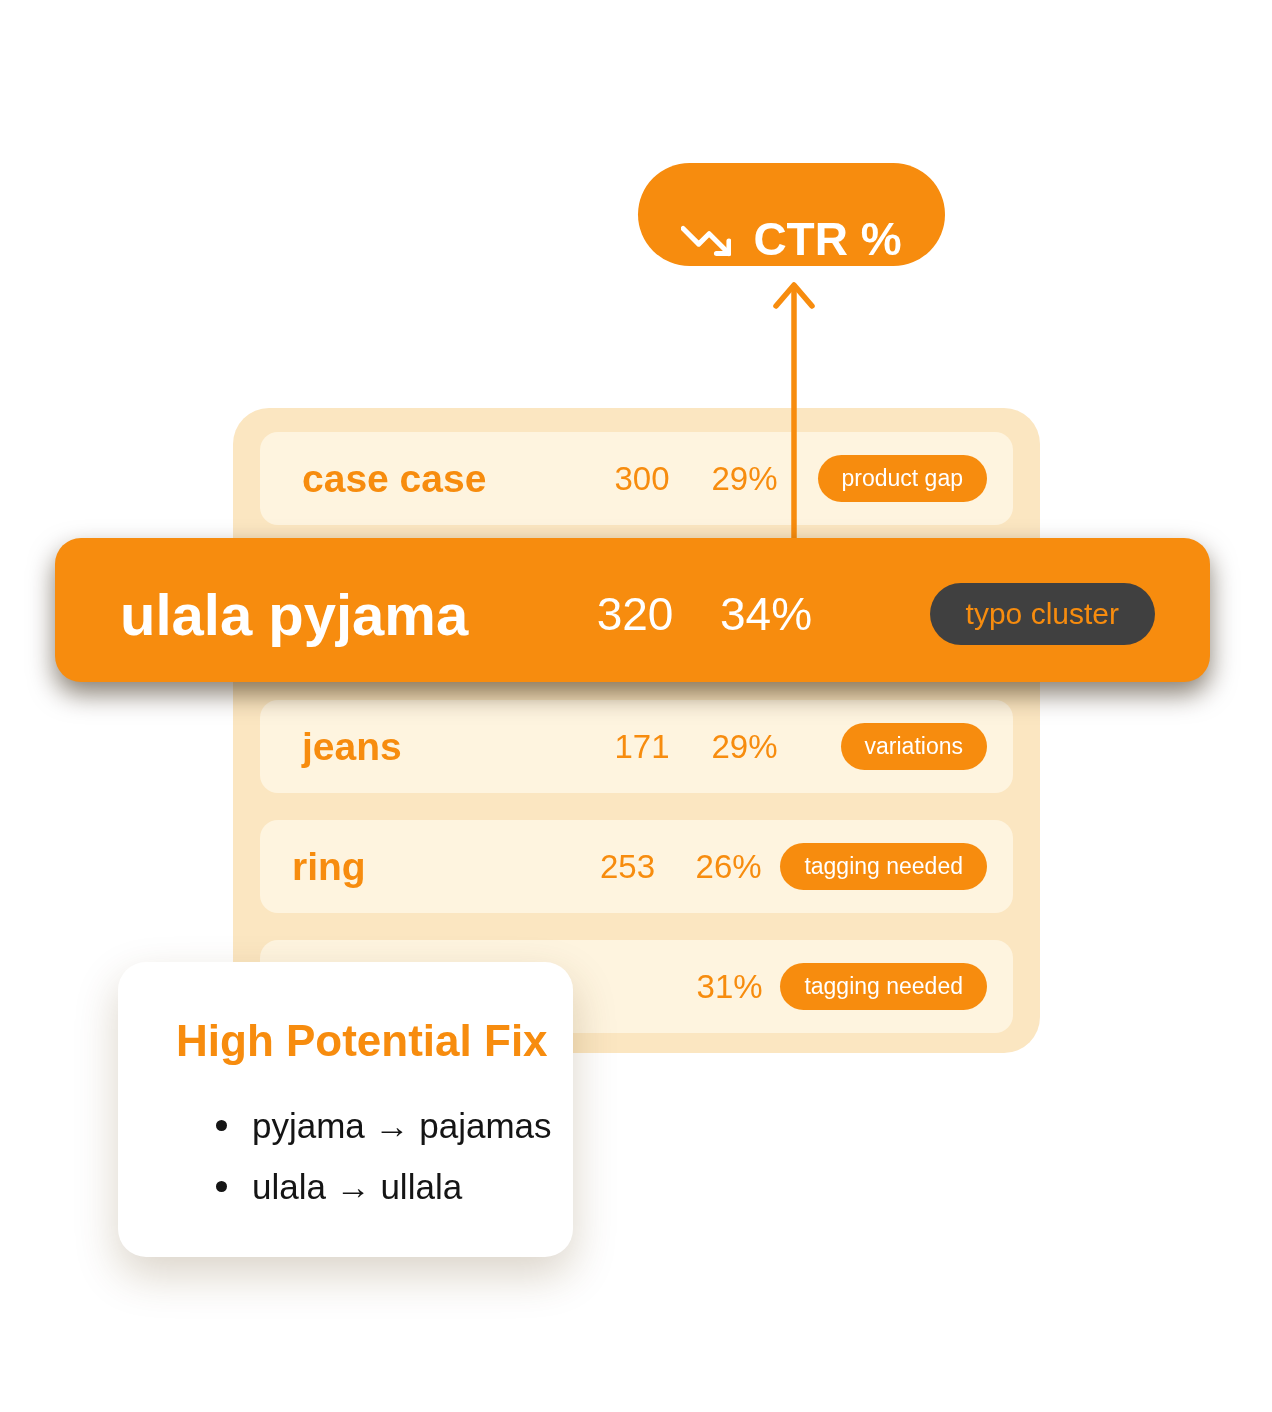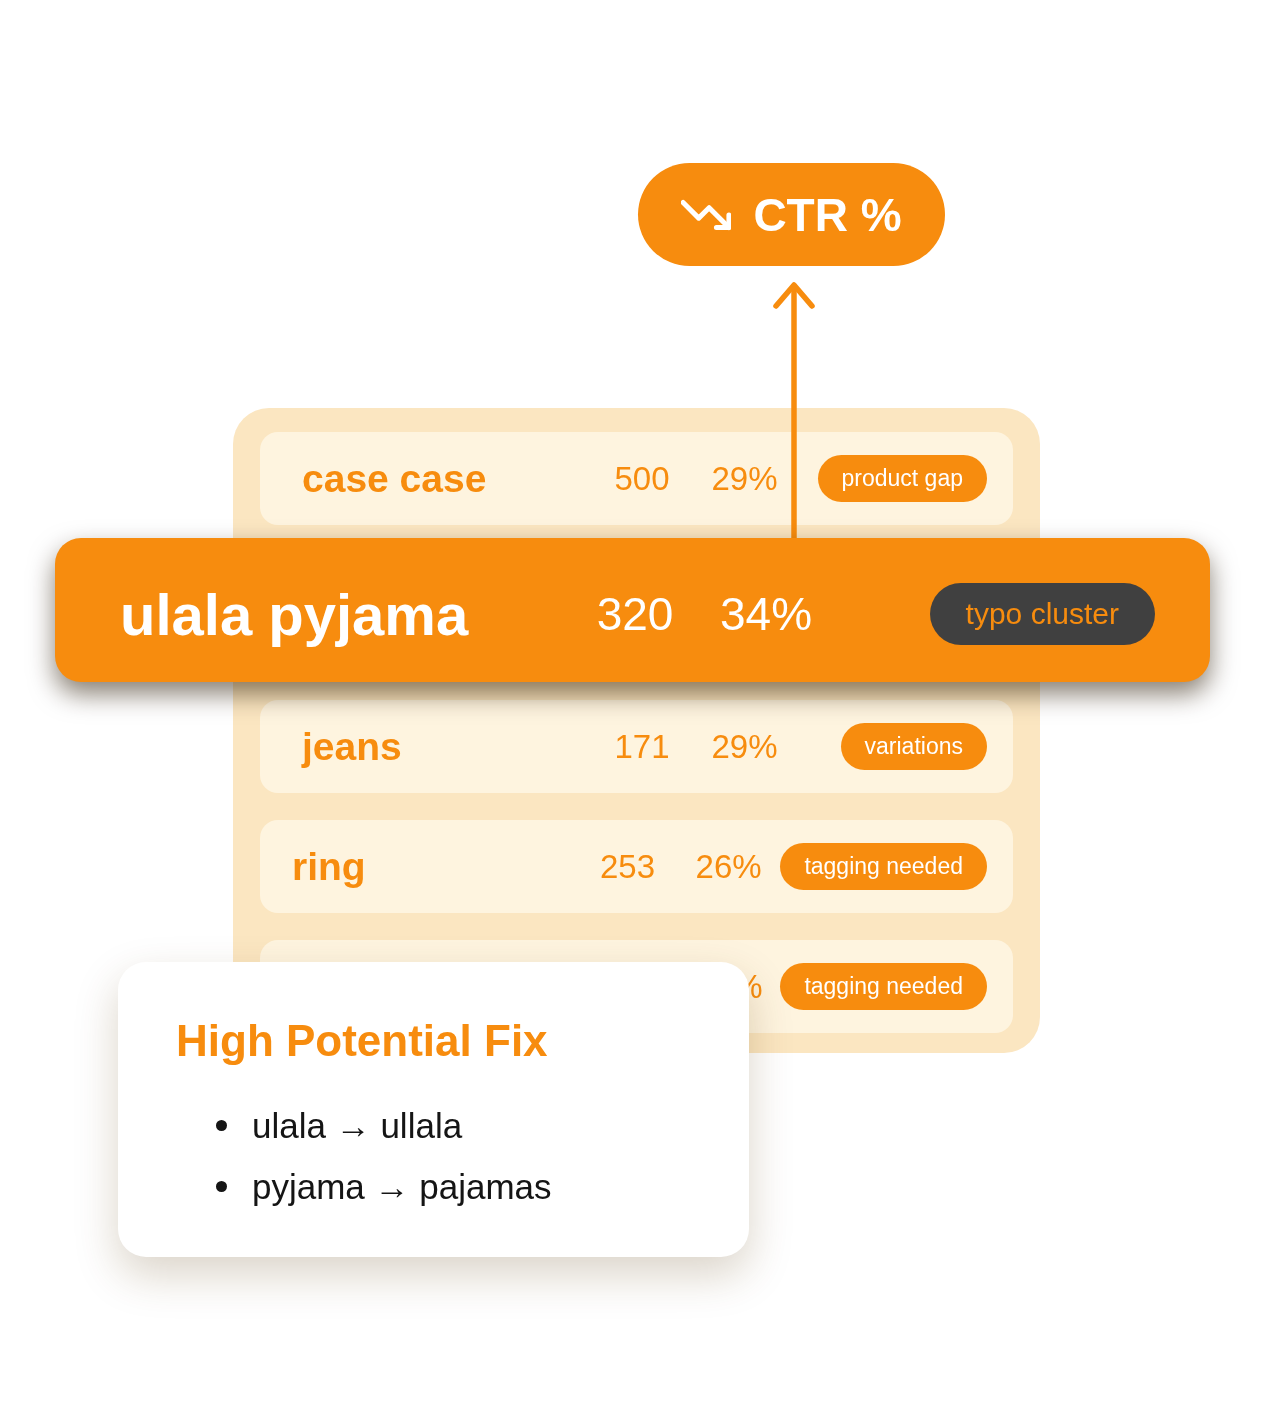--- a/index.html
+++ b/index.html
@@ -12,21 +12,21 @@
   html,body{margin:0;padding:0;background:#ffffff;}
   .canvas{
     position:relative;width:1272px;height:1412px;background:#ffffff;
     font-family:"Liberation Sans", sans-serif;overflow:hidden;
   }
 
   
   .ctr-badge{
     position:absolute;left:638px;top:163px;width:307px;height:103px;
     background:var(--orange);border-radius:60px;
-    display:flex;align-items:center;justify-content:center;gap:22px;
+    display:flex;align-items:flex-end;justify-content:center;gap:22px;
     color:#fff;font-size:46px;font-weight:600;z-index:2;
   }
   .ctr-badge .icon{display:flex;align-items:center;}
   .ctr-badge svg{width:50px;height:50px;}
 
   
   .connector{position:absolute;left:768px;top:276px;z-index:3;}
 
   
   .table{
@@ -63,21 +63,21 @@
   .highlight-row .count{width:170px;text-align:center;font-size:46px;font-weight:500;}
   .highlight-row .ctr{width:160px;text-align:left;font-size:46px;font-weight:500;}
   .badge-inverted{
     margin-left:auto;background:#404040;color:var(--orange);
     font-size:30px;font-weight:500;padding:14px 36px;border-radius:999px;
     white-space:nowrap;
   }
 
   
   .fix-card{
-    position:absolute;left:118px;top:962px;width:631px;height:295px;
+    position:absolute;left:118px;top:962px;width:455px;height:295px;
     background:#fff;border-radius:28px;z-index:5;
     box-shadow:0 18px 44px rgba(90,60,10,0.22);
     padding:54px 16px 0 58px;
   }
   .fix-card h2{margin:0;font-size:44px;font-weight:700;color:var(--orange);line-height:1.15;}
   .fix-card ul{list-style:none;margin:28px 0 0;padding:0 0 0 34px;}
   .fix-card li{
     position:relative;padding-left:42px;font-size:35px;color:var(--ink);
     line-height:1.75;white-space:nowrap;
   }
@@ -103,21 +103,21 @@
 
   <svg class="connector" width="52" height="290" viewBox="0 0 52 290">
     <line x1="26" y1="286" x2="26" y2="10" stroke="#F78C0E" stroke-width="5.5" stroke-linecap="round"></line>
     <path d="M8 30 L26 9 L44 30" fill="none" stroke="#F78C0E" stroke-width="5.5" stroke-linecap="round" stroke-linejoin="round"></path>
   </svg>
 
   <div class="table">
 
     <div class="trow trow-1">
       <span class="query">case case</span>
-      <span class="count">500</span>
+      <span class="count">300</span>
       <span class="ctr">29%</span>
       <span class="badge">product gap</span>
     </div>
 
     <div class="trow trow-3">
       <span class="query">jeans</span>
       <span class="count">171</span>
       <span class="ctr">29%</span>
       <span class="badge">variations</span>
     </div>
@@ -141,18 +141,18 @@
   <div class="highlight-row">
     <span class="query">ulala pyjama</span>
     <span class="count">320</span>
     <span class="ctr">34%</span>
     <span class="badge-inverted">typo cluster</span>
   </div>
 
   <div class="fix-card">
     <h2>High Potential Fix</h2>
     <ul>
+      <li>pyjama → pajamas</li>
       <li>ulala → ullala</li>
-      <li>pyjama → pajamas</li>
     </ul>
   </div>
 
 </div>
 
 </body></html>

